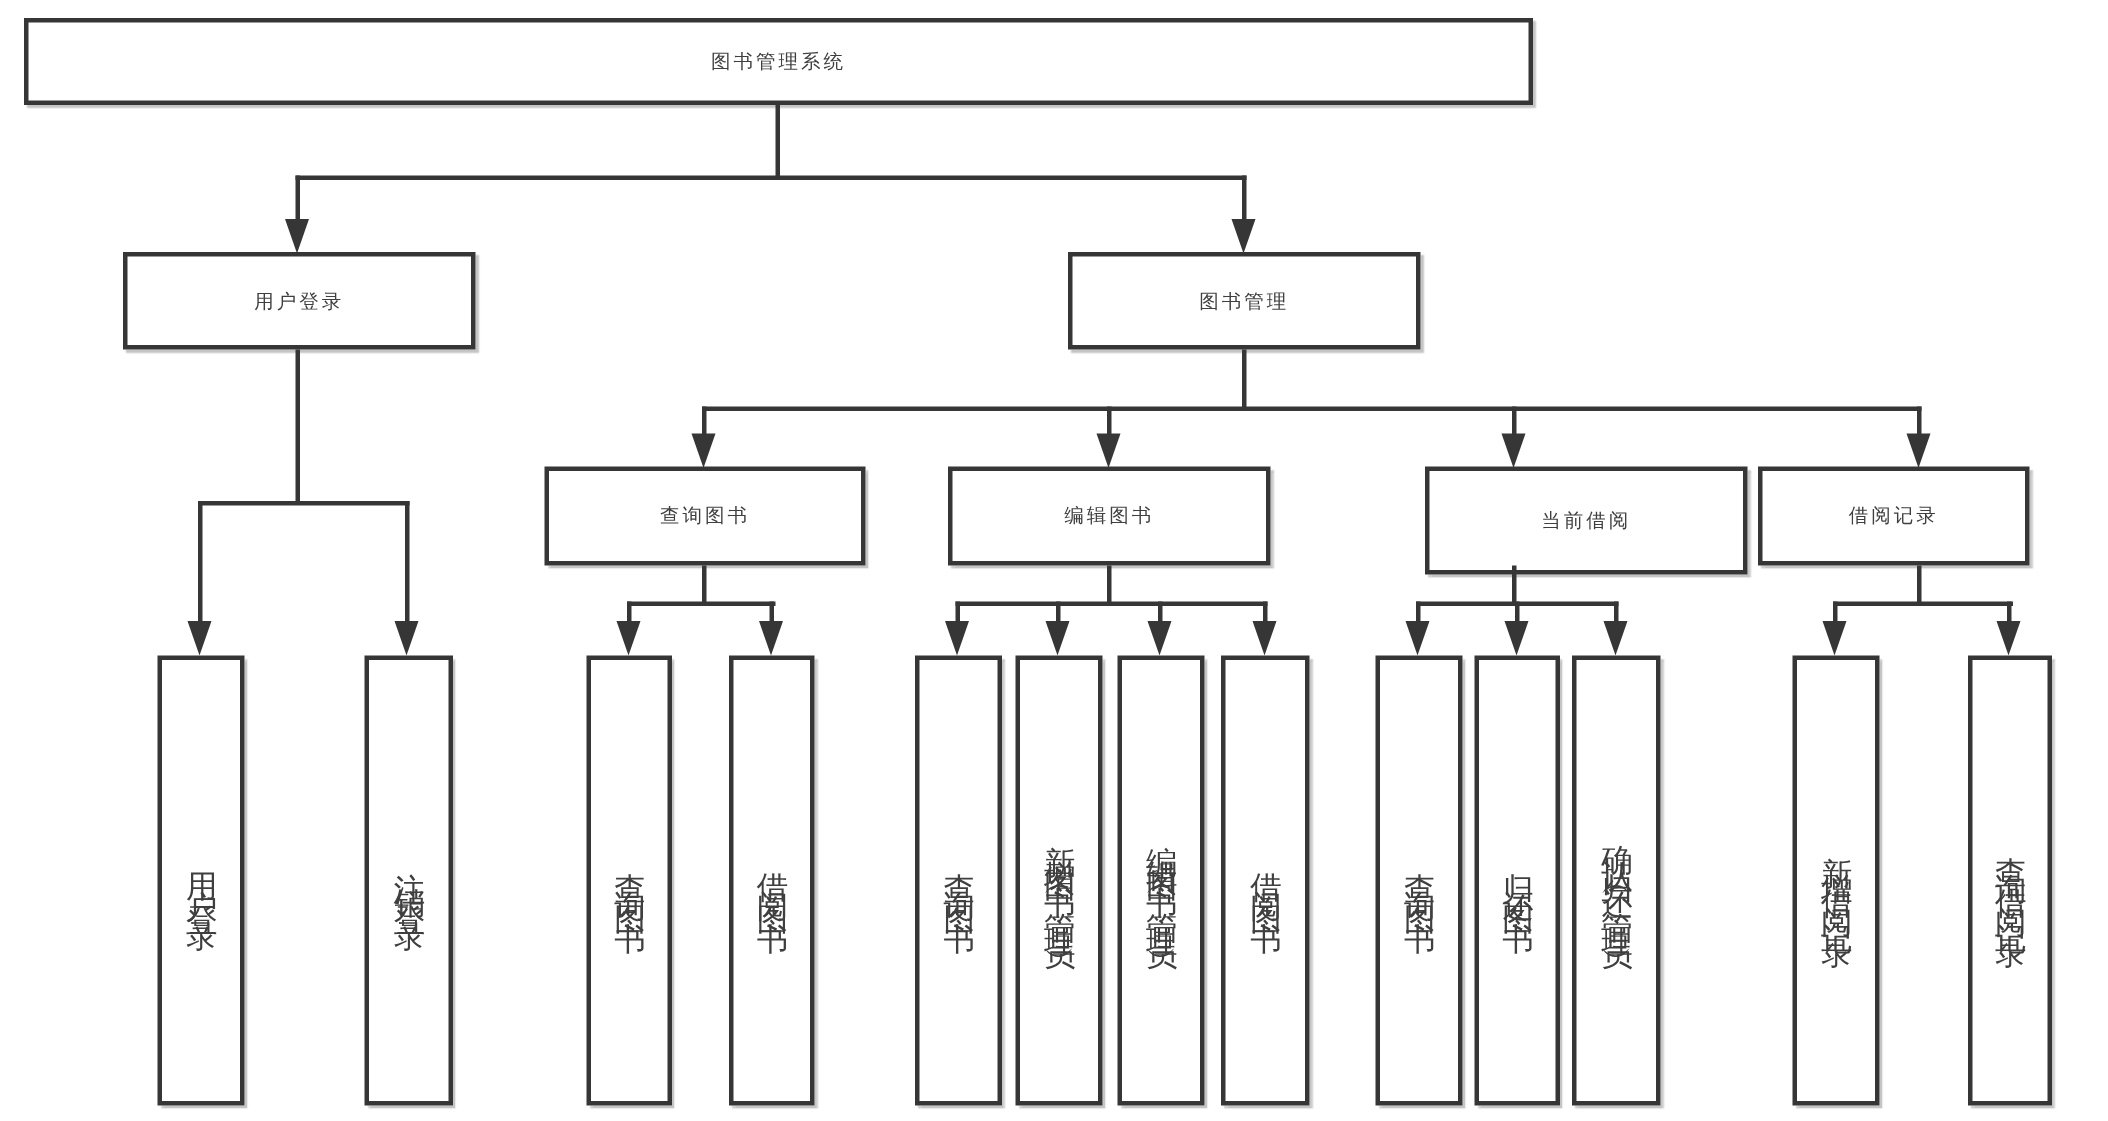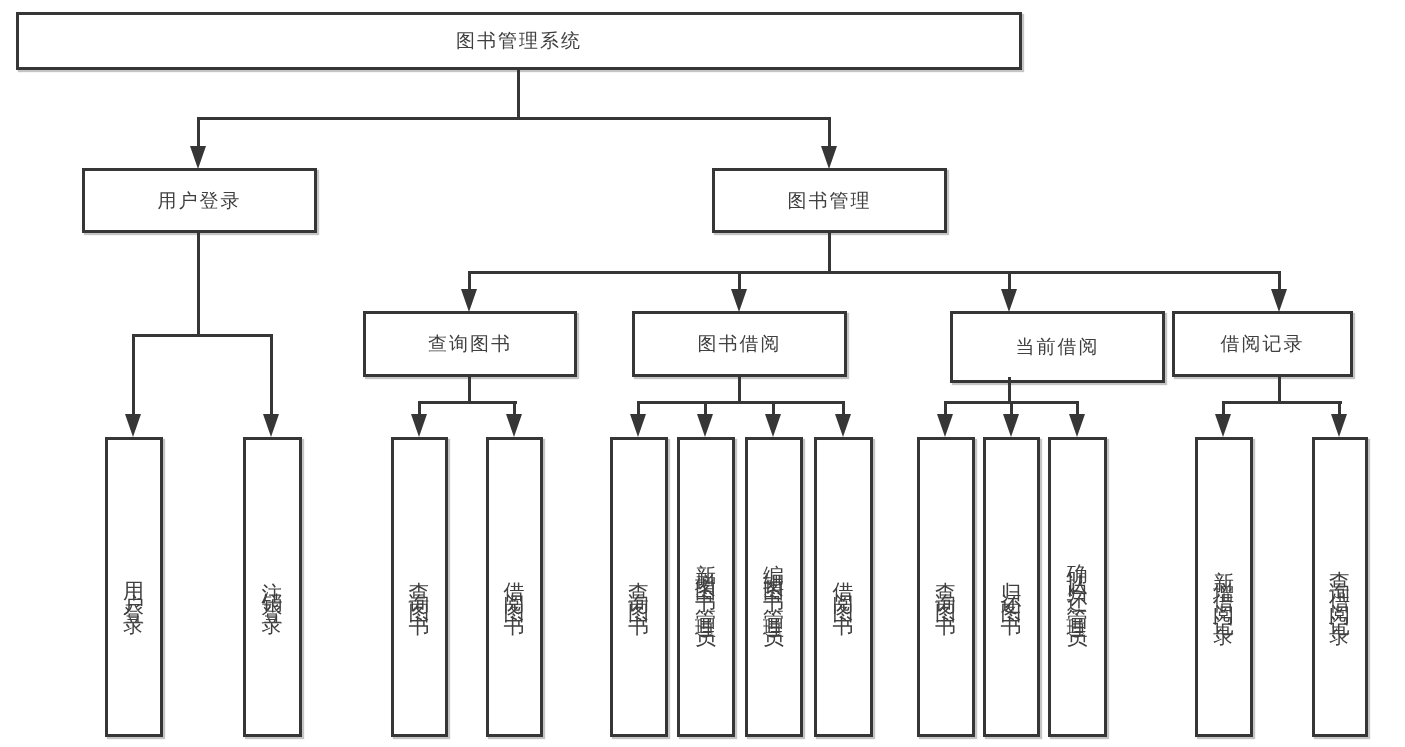--- a/index.html
+++ b/index.html
@@ -5,21 +5,21 @@
   html,body{margin:0;padding:0;background:#ffffff;}
   body{font-family:"Liberation Sans","DejaVu Sans",sans-serif;}
   #canvas{position:relative;width:1405px;height:747px;background:#ffffff;overflow:hidden;}
 
   .hbox,.vbox{
     position:absolute;box-sizing:border-box;background:#ffffff;
     border:3px solid #363636;color:#3f3f3f;
     display:flex;align-items:center;justify-content:center;
     box-shadow:2px 2px 1px rgba(150,150,150,.55);
   }
-  .hbox{font-size:19px;letter-spacing:2px;white-space:nowrap;}
+  .hbox{font-size:13px;letter-spacing:2px;white-space:nowrap;}
   .vbox{writing-mode:vertical-rl;font-size:21px;letter-spacing:11px;line-height:1;}
 
   .vline,.hline{position:absolute;background:#363636;}
   .vline{width:3px;}
   .hline{height:3px;}
   .arrow{
     position:absolute;width:0;height:0;
     border-left:8px solid transparent;border-right:8px solid transparent;
     border-top:23px solid #363636;
   }
@@ -32,21 +32,21 @@
 <body>
 
 <div id="canvas">
 
   <div class="hbox" style="left:16px;top:12px;width:1006px;height:58px;">图书管理系统</div>
 
   <div class="hbox" style="left:82px;top:168px;width:235px;height:65px;">用户登录</div>
   <div class="hbox" style="left:712px;top:168px;width:235px;height:65px;">图书管理</div>
 
   <div class="hbox" style="left:363px;top:311px;width:214px;height:66px;">查询图书</div>
-  <div class="hbox" style="left:632px;top:311px;width:215px;height:66px;">图书借阅</div>
+  <div class="hbox" style="left:632px;top:311px;width:215px;height:66px;">编辑图书</div>
   <div class="hbox" style="left:950px;top:311px;width:215px;height:72px;">当前借阅</div>
   <div class="hbox" style="left:1172px;top:311px;width:181px;height:66px;">借阅记录</div>
 
   <div class="vbox" style="left:105px;top:437px;width:58px;height:300px;">用户登录</div>
   <div class="vbox" style="left:243px;top:437px;width:59px;height:300px;">注销登录</div>
 
   <div class="vbox" style="left:391px;top:437px;width:57px;height:300px;">查询图书</div>
   <div class="vbox" style="left:486px;top:437px;width:57px;height:300px;">借阅图书</div>
 
   <div class="vbox" style="left:610px;top:437px;width:58px;height:300px;">查询图书</div>

